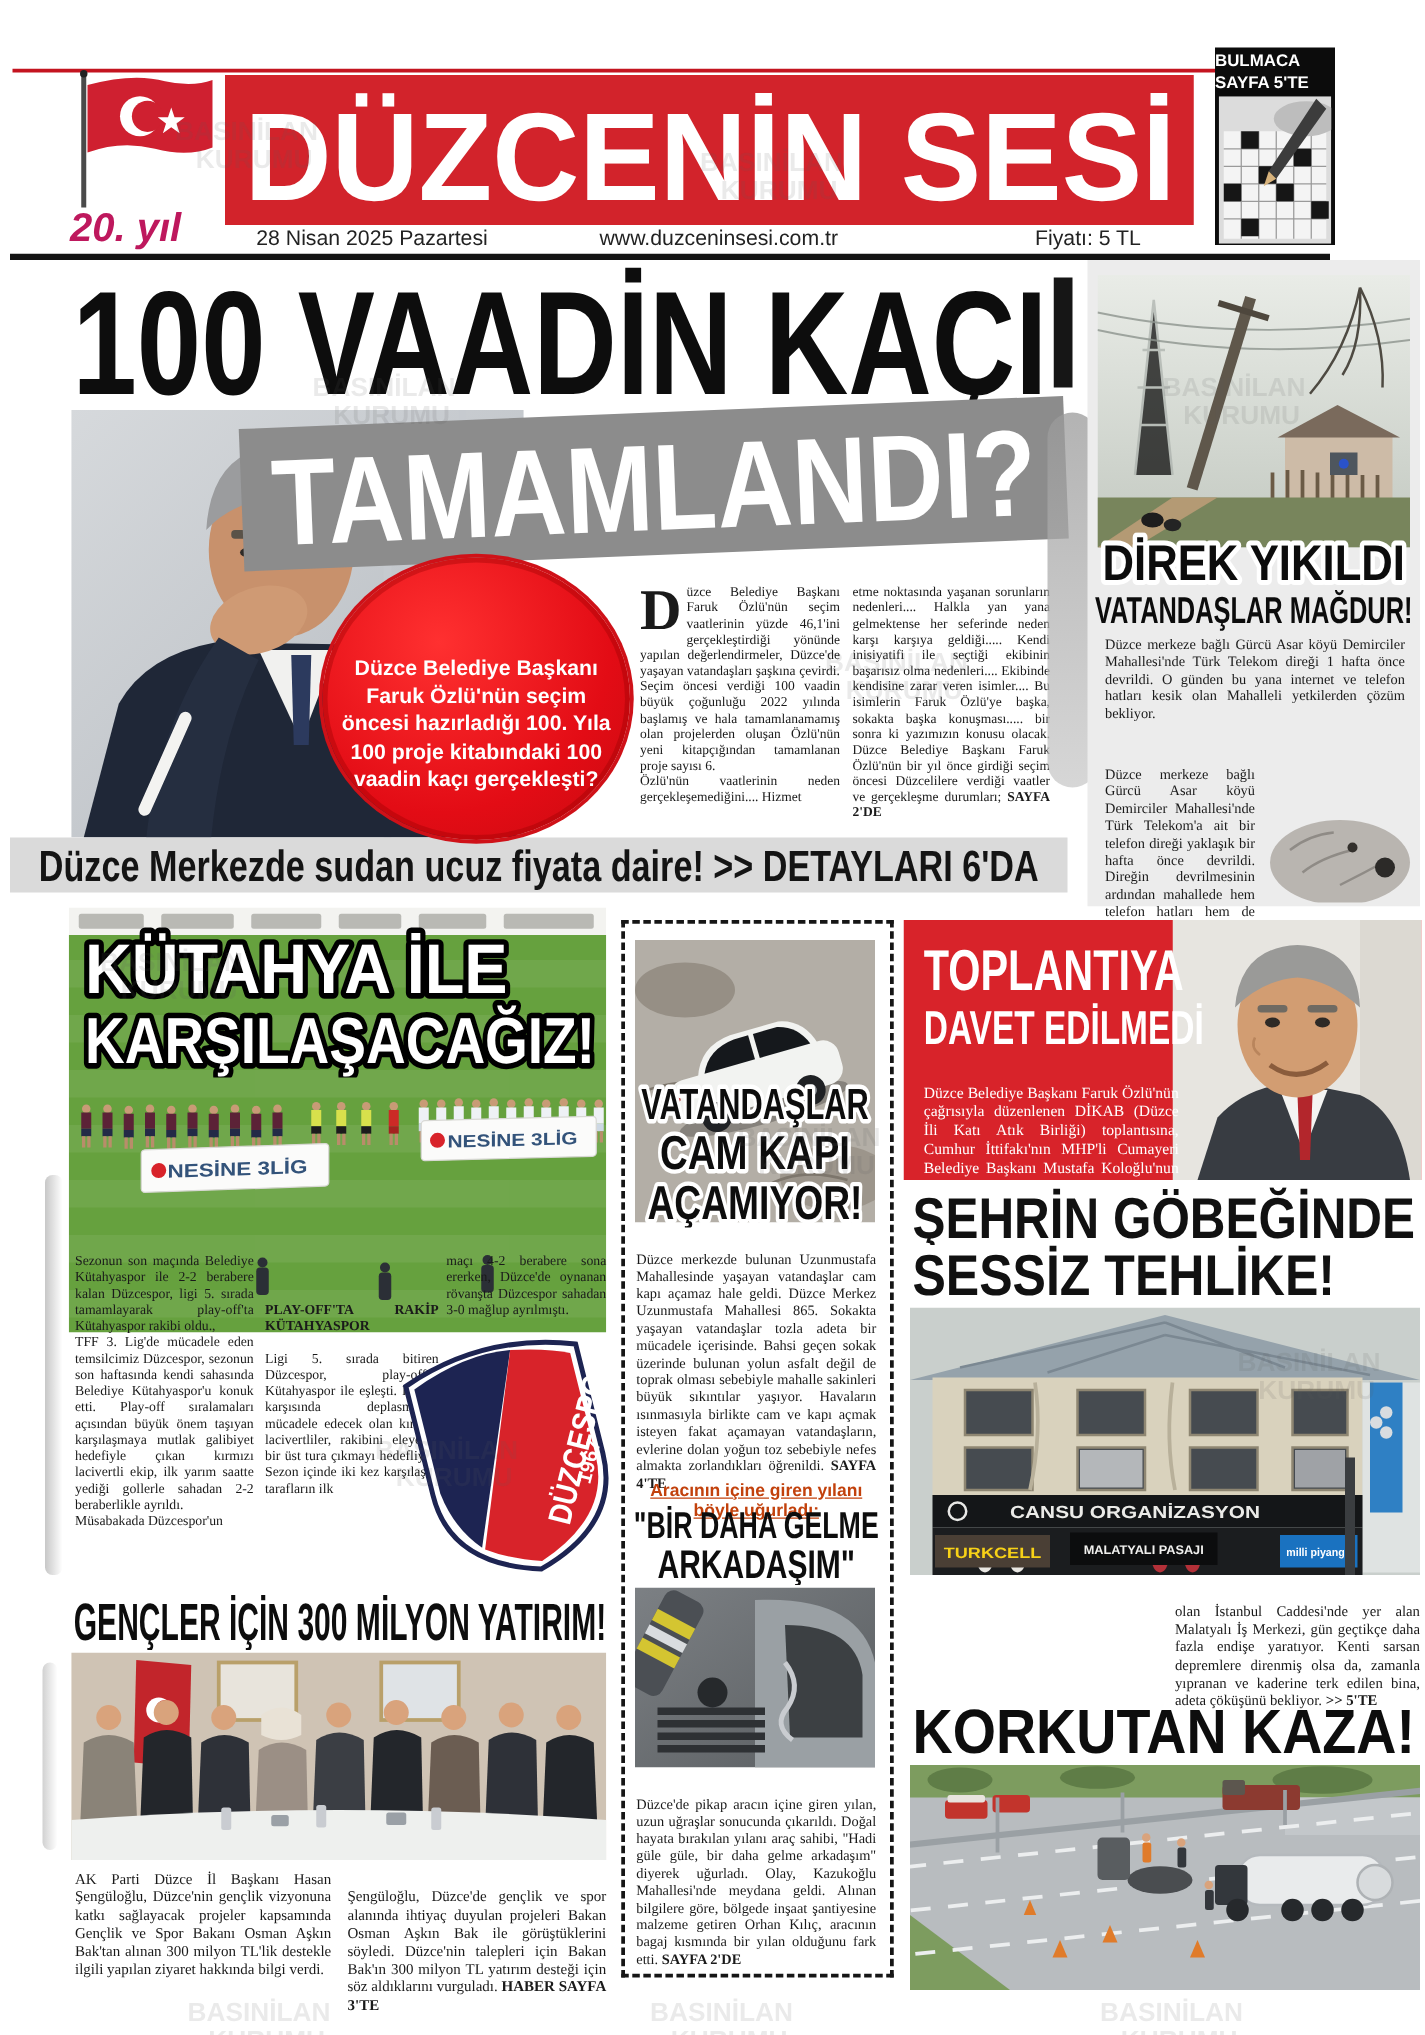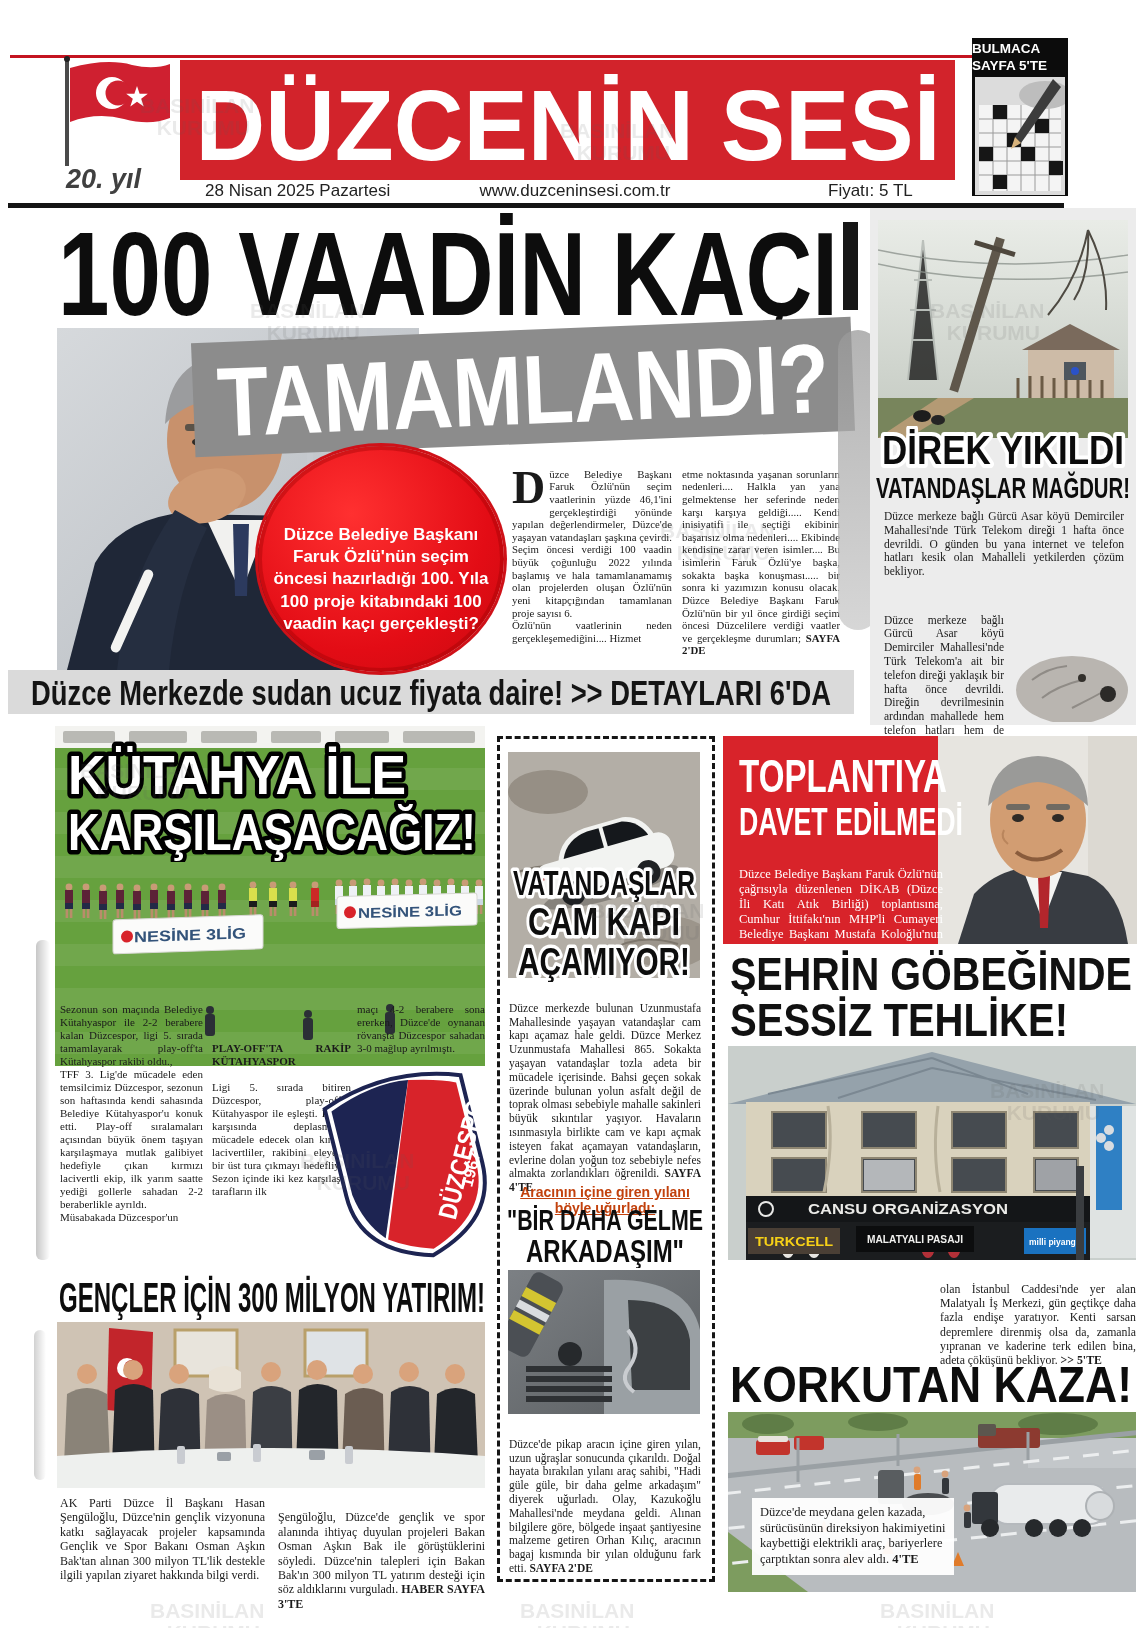--- a/index.html
+++ b/index.html
@@ -43,21 +43,21 @@
   <div class="abs" style="left:10px;top:55px;width:1045px;height:3px;background:#c41420;"></div>
 
   <svg class="abs" style="left:62px;top:56px" width="112" height="112" viewBox="0 0 112 112">
     <rect x="3" y="2" width="4" height="108" fill="#4a4a4a"></rect>
     <circle cx="5" cy="3" r="3" fill="#222"></circle>
     <path d="M8,12 Q45,2 70,9 Q92,14 108,8 L108,62 Q88,70 62,63 Q35,56 8,66 Z" fill="#cf2030"></path>
     <circle cx="50" cy="37" r="16" fill="#fff"></circle>
     <circle cx="56" cy="37" r="12.5" fill="#cf2030"></circle>
     <path d="M75,30 l2.6,7.8 8.2,0 -6.6,4.9 2.5,7.9 -6.7,-4.9 -6.7,4.9 2.5,-7.9 -6.6,-4.9 8.2,0 Z" fill="#fff"></path>
   </svg>
-  <div class="abs sans" style="left:66px;top:164px;font-size:27px;font-weight:bold;font-style:italic;color:#404040;">20. yıl</div>
+  <div class="abs sans" style="left:56px;top:164px;font-size:32px;font-weight:bold;font-style:italic;color:#be185d;">20. yıl</div>
 
   <div class="abs banner" style="left:180px;top:60px;width:775px;height:120px;">
     <svg width="775" height="120" viewBox="0 0 775 120">
       <text x="388" y="100" text-anchor="middle" font-size="100" fill="#ffffff" textLength="745" lengthAdjust="spacingAndGlyphs">DÜZCENİN SESİ</text>
     </svg>
   </div>
 
   <div class="abs" style="left:972px;top:38px;width:96px;height:158px;background:#0c0c0c;padding:0;">
     <div class="sans" style="color:#fff;font-weight:bold;font-size:13.5px;line-height:1.25;padding-top:3px;">
       <div>BULMACA</div>
@@ -562,20 +562,17 @@
         <circle cx="189" cy="58" r="3.4" fill="#d9a37c"></circle>
       <rect x="214" y="66" width="7" height="16" rx="2" fill="#33373c"></rect>
         <circle cx="217" cy="62" r="3.4" fill="#d9a37c"></circle>
       <rect x="236" y="100" width="7" height="16" rx="2" fill="#33373c"></rect>
         <circle cx="239" cy="96" r="3.4" fill="#d9a37c"></circle>
     </g>
     <g stroke="#9aa0a4" stroke-width="3">
         <path d="M70,26 V70 M170,22 V54 M300,20 V48"></path>
       </g>
   </svg>
-  <div class="abs capbox" style="left:752px;top:1498px;width:186px;">
-    <span>Düzce'de meydana gelen kazada, sürücüsünün direksiyon hakimiyetini kaybettiği elektrikli araç, bariyerlere çarptıktan sonra alev aldı.</span> <b class="ref">4'TE</b>
-  </div>
 
   <div class="abs" style="left:36px;top:940px;width:14px;height:320px;background:linear-gradient(90deg,rgba(0,0,0,.22),rgba(0,0,0,0));border-radius:6px;"></div>
   <div class="abs" style="left:34px;top:1330px;width:12px;height:150px;background:linear-gradient(90deg,rgba(0,0,0,.18),rgba(0,0,0,0));border-radius:6px;"></div>
 
 </div>
 
 </body></html>

